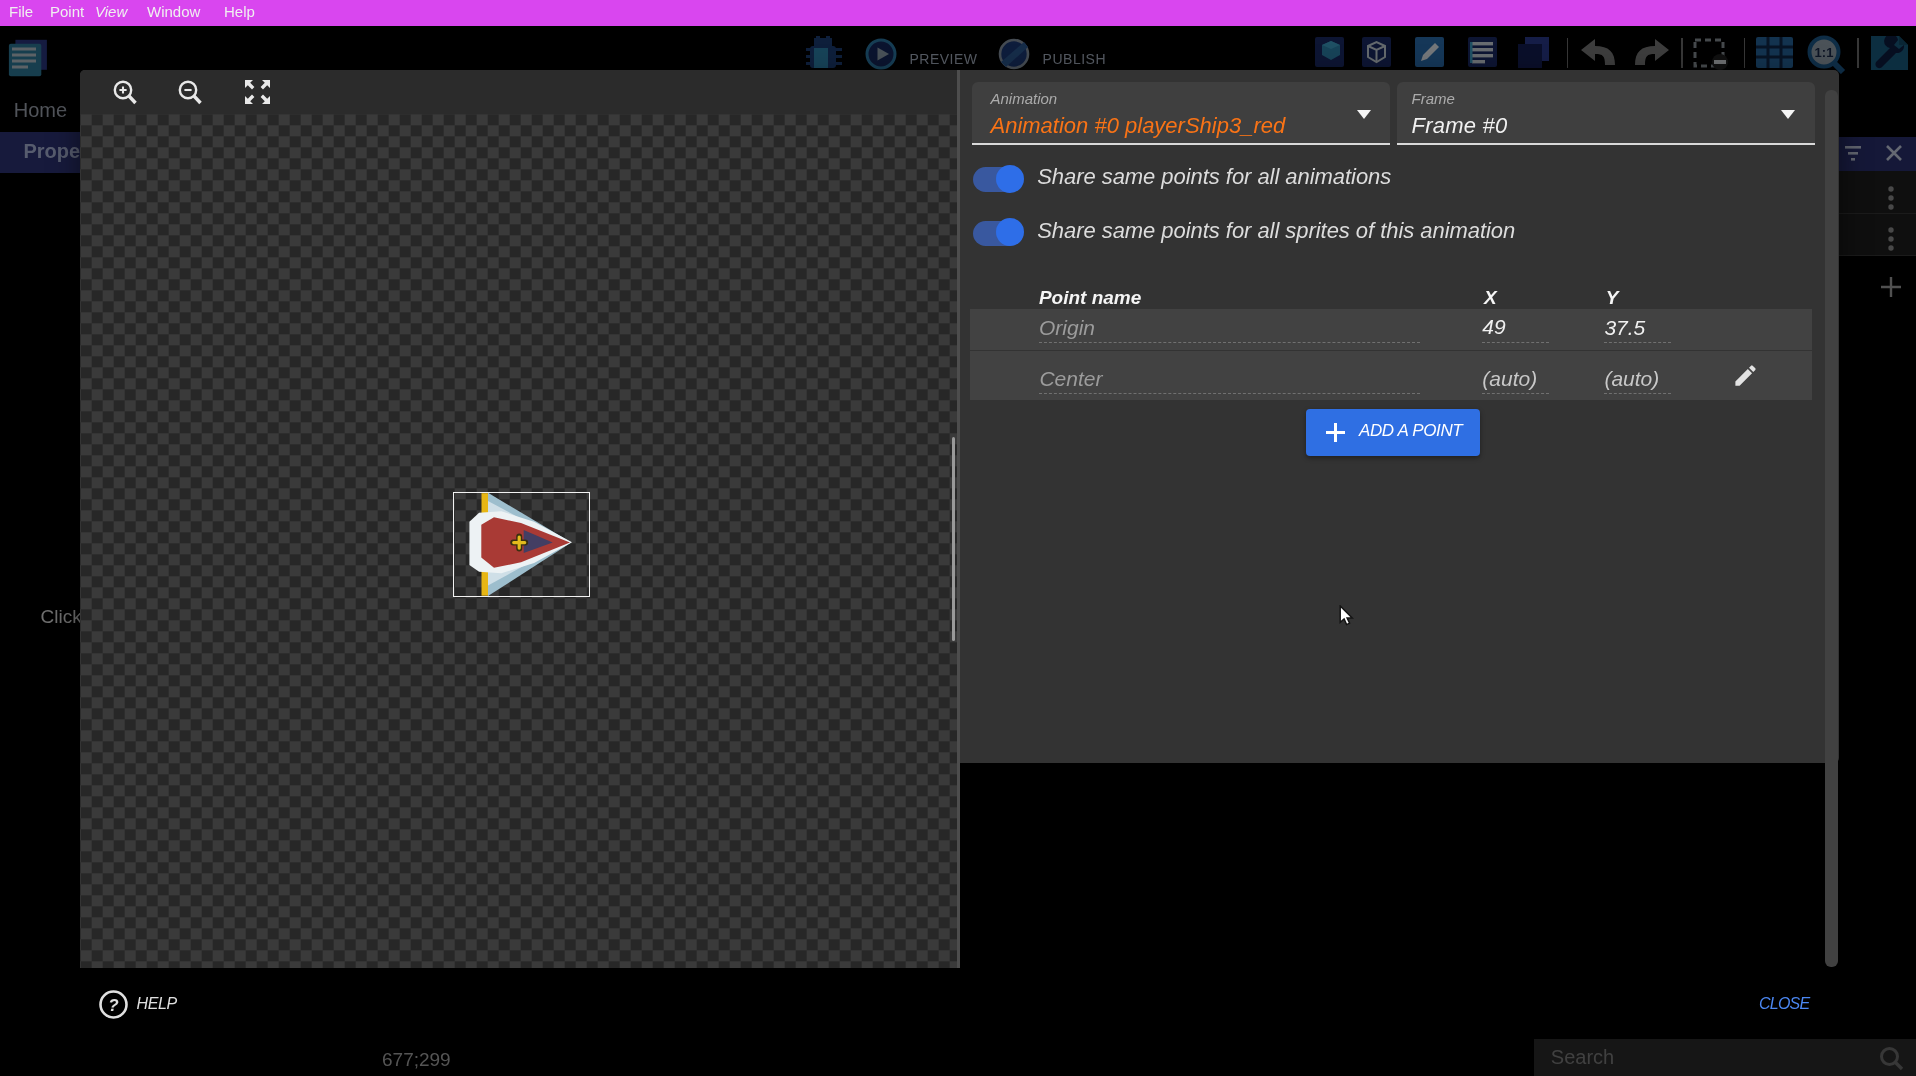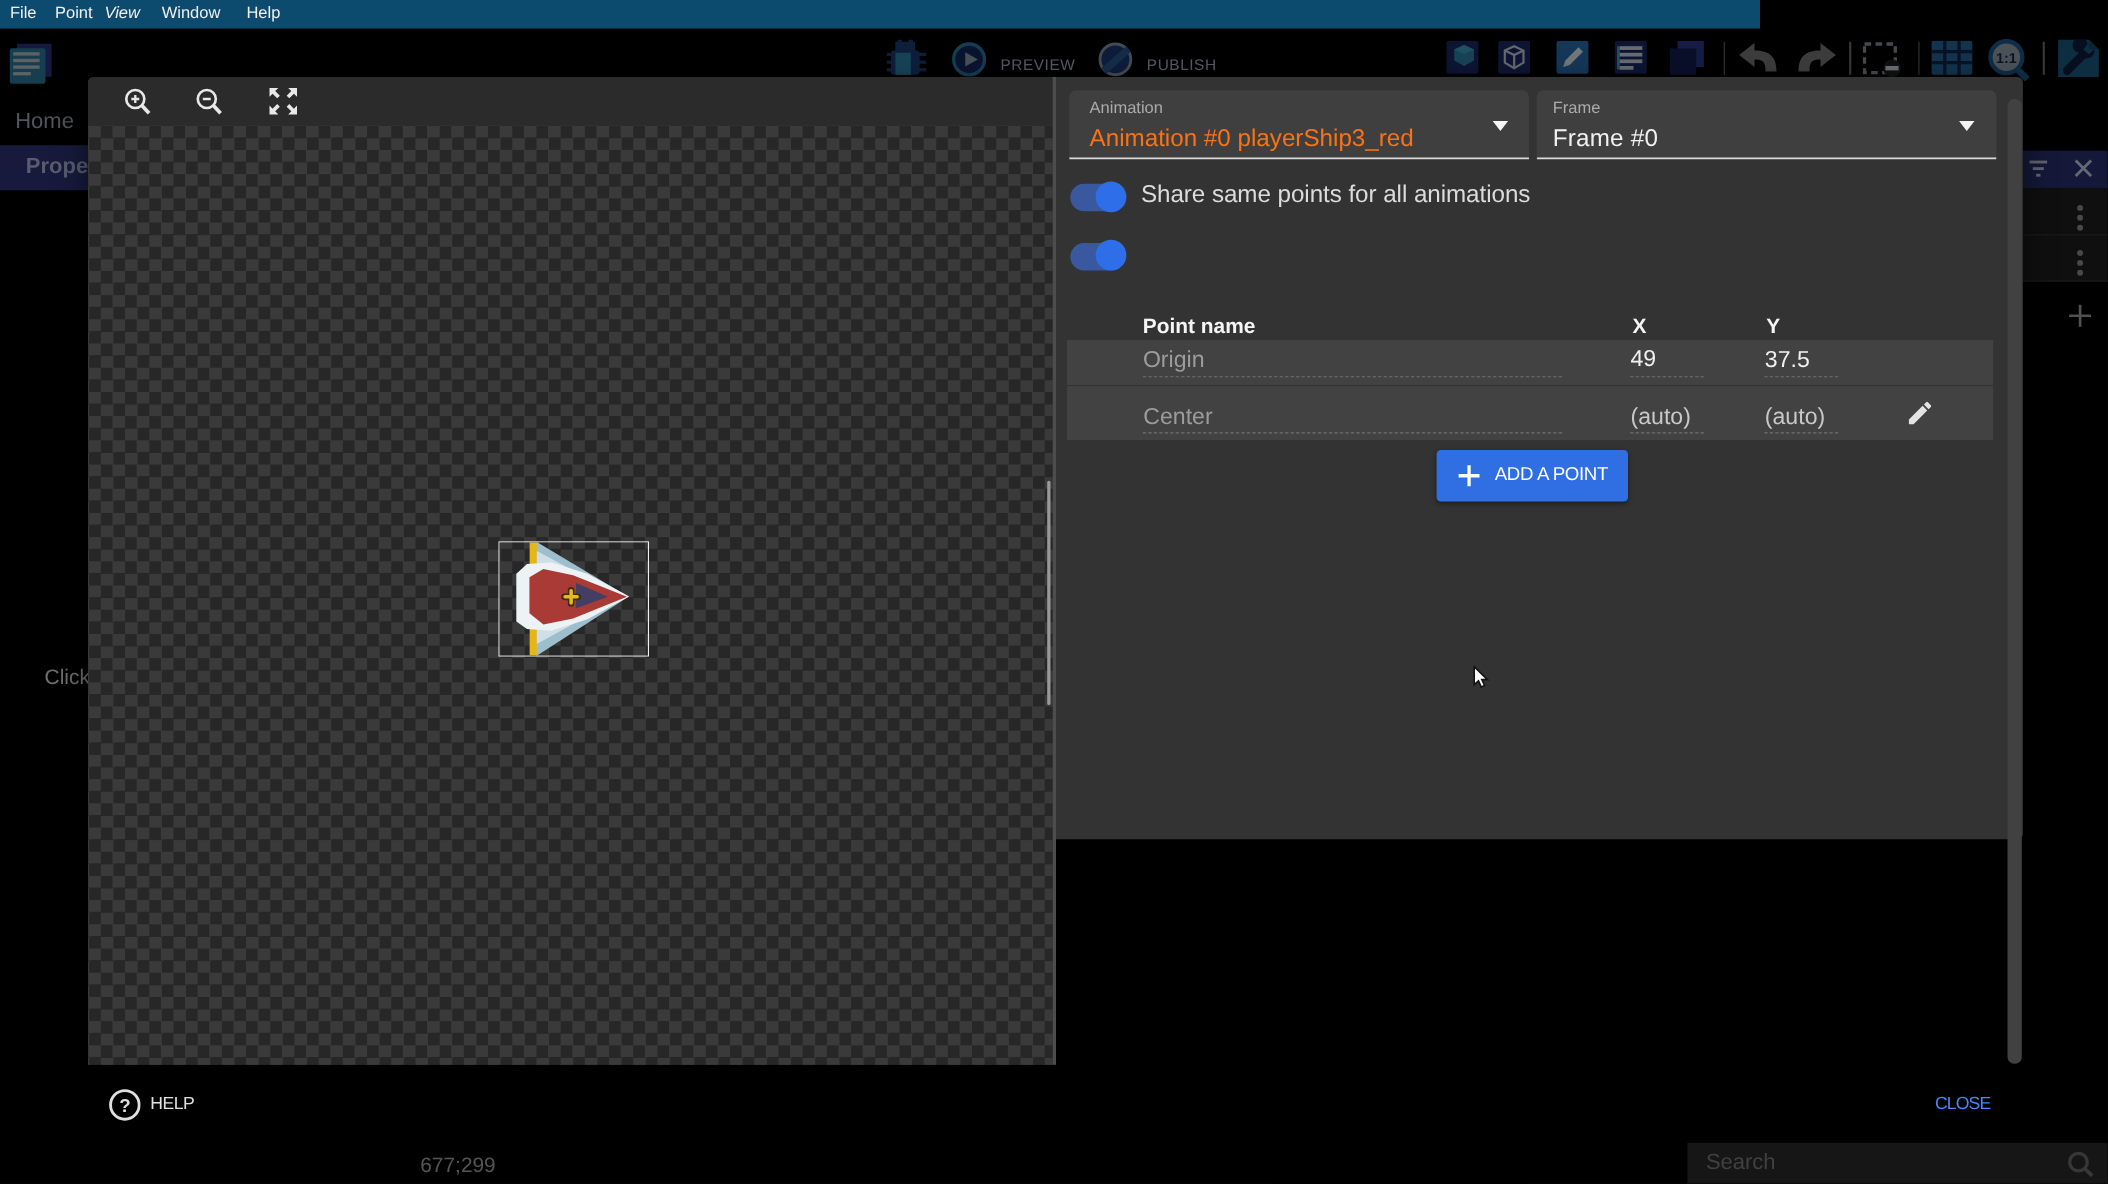--- a/index.html
+++ b/index.html
@@ -146,29 +146,29 @@
     <div class="txt" style="left:382px;top:1050px;font-size:19px;color:#a8a8a8;">677;299</div>
     <div class="txt" style="left:1550.8px;top:1046.9px;font-size:20px;color:#808080;">Search</div>
     <svg class="abs" style="left:1876px;top:1042px" width="32" height="32" viewBox="0 0 32 32">
       <circle cx="13.5" cy="14.5" r="8" fill="none" stroke="#6e6e6e" stroke-width="3"></circle>
       <path d="M19.5 20.5 L26 27" stroke="#6e6e6e" stroke-width="3.4"></path>
     </svg>
   </div>
 
   <div class="abs" style="left:0;top:26px;width:1916px;height:1050px;background:rgba(0,0,0,0.5);"></div>
 
-  <div class="abs" style="left:0;top:0;width:1600px;height:26px;background:#0c4a6e;">
+  <div class="abs" style="left:0;top:0;width:1916px;height:26px;background:#d946ef;">
     <div class="txt" style="left:9px;top:4.4px;font-size:15px;color:#f0f0f0;">File</div>
     <div class="txt" style="left:50px;top:4.4px;font-size:15px;color:#f0f0f0;">Point</div>
     <div class="txt" style="left:95px;top:4.4px;font-size:15px;color:#f0f0f0;font-style:italic;">View</div>
     <div class="txt" style="left:147px;top:4.4px;font-size:15px;color:#f0f0f0;">Window</div>
     <div class="txt" style="left:224px;top:4.4px;font-size:15px;color:#f0f0f0;">Help</div>
   </div>
 
-  <div id="dialog" class="abs" style="left:80.4px;top:70px;width:1758.3px;height:693px;background:#333333;border-radius:5px;box-shadow:0 10px 30px rgba(0,0,0,0.5);">
+  <div id="dialog" class="abs" style="left:80.4px;top:70px;width:1758.3px;height:693px;background:#333333;border-radius:5px;box-shadow:0 10px 30px rgba(0,0,0,0.5);font-style:italic;">
 
     <div class="abs" style="left:0;top:0;width:876.5px;height:43.6px;background:#2b2b2b;border-radius:5px 0 0 0;"></div>
     <svg class="abs" style="left:30px;top:6.5px" width="30" height="32" viewBox="0 0 30 32">
       <circle cx="13" cy="13" r="8.2" fill="none" stroke="#e8e8e8" stroke-width="2.4"></circle>
       <path d="M19 19 L25.5 26" stroke="#e8e8e8" stroke-width="3.4"></path>
       <path d="M13 9.4 L13 16.6 M9.4 13 L16.6 13" stroke="#e8e8e8" stroke-width="2.1"></path>
     </svg>
     <svg class="abs" style="left:95px;top:6.5px" width="30" height="32" viewBox="0 0 30 32">
       <circle cx="13" cy="13" r="8.2" fill="none" stroke="#e8e8e8" stroke-width="2.4"></circle>
       <path d="M19 19 L25.5 26" stroke="#e8e8e8" stroke-width="3.4"></path>
@@ -207,20 +207,21 @@
     <div class="abs" style="left:1316.4px;top:11.5px;width:418px;height:63.1px;background:#3f3f3f;border-radius:6px 6px 0 0;border-bottom:2.4px solid #d9d9d9;"></div>
     <div class="txt" style="left:1331.2px;top:21px;font-size:15px;color:#ababab;">Frame</div>
     <div class="txt" style="left:1331.2px;top:45.4px;font-size:22px;letter-spacing:0.2px;color:#f0f0f0;">Frame #0</div>
     <div class="abs" style="left:1701px;top:40.2px;width:0;height:0;border-left:7.8px solid transparent;border-right:7.8px solid transparent;border-top:9.5px solid #f5f5f5;"></div>
 
     <div class="abs" style="left:892.8px;top:97.2px;width:49.4px;height:25.1px;border-radius:13px;background:#39589f;"></div>
     <div class="abs" style="left:915.7px;top:95px;width:28px;height:28px;border-radius:50%;background:#2e6ee8;"></div>
     <div class="txt" style="left:956.8px;top:96.4px;font-size:22px;letter-spacing:-0.05px;color:#dcdcdc;">Share same points for all animations</div>
     <div class="abs" style="left:892.8px;top:150.5px;width:49.4px;height:25.1px;border-radius:13px;background:#39589f;"></div>
     <div class="abs" style="left:915.7px;top:148.3px;width:28px;height:28px;border-radius:50%;background:#2e6ee8;"></div>
+    <div class="txt" style="left:956.8px;top:149.8px;font-size:22px;letter-spacing:-0.05px;color:#dcdcdc;">Share same points for all sprites of this animation</div>
 
     <div class="txt" style="left:958.5px;top:217.8px;font-size:19px;font-weight:bold;color:#f5f5f5;">Point name</div>
     <div class="txt" style="left:1403.6px;top:217.8px;font-size:19px;font-weight:bold;color:#f5f5f5;">X</div>
     <div class="txt" style="left:1525.4px;top:217.8px;font-size:19px;font-weight:bold;color:#f5f5f5;">Y</div>
 
     <div class="abs" style="left:889.9px;top:238.7px;width:842.2px;height:91.4px;background:#424242;"></div>
     <div class="abs" style="left:889.9px;top:279.8px;width:842.2px;height:1.2px;background:#333333;"></div>
     <div class="txt" style="left:958.6px;top:246.8px;font-size:21px;color:#9c9c9c;">Origin</div>
     <div class="txt" style="left:1401.9px;top:246px;font-size:21px;color:#f0f0f0;">49</div>
     <div class="txt" style="left:1524px;top:246.8px;font-size:21px;color:#f0f0f0;">37.5</div>

